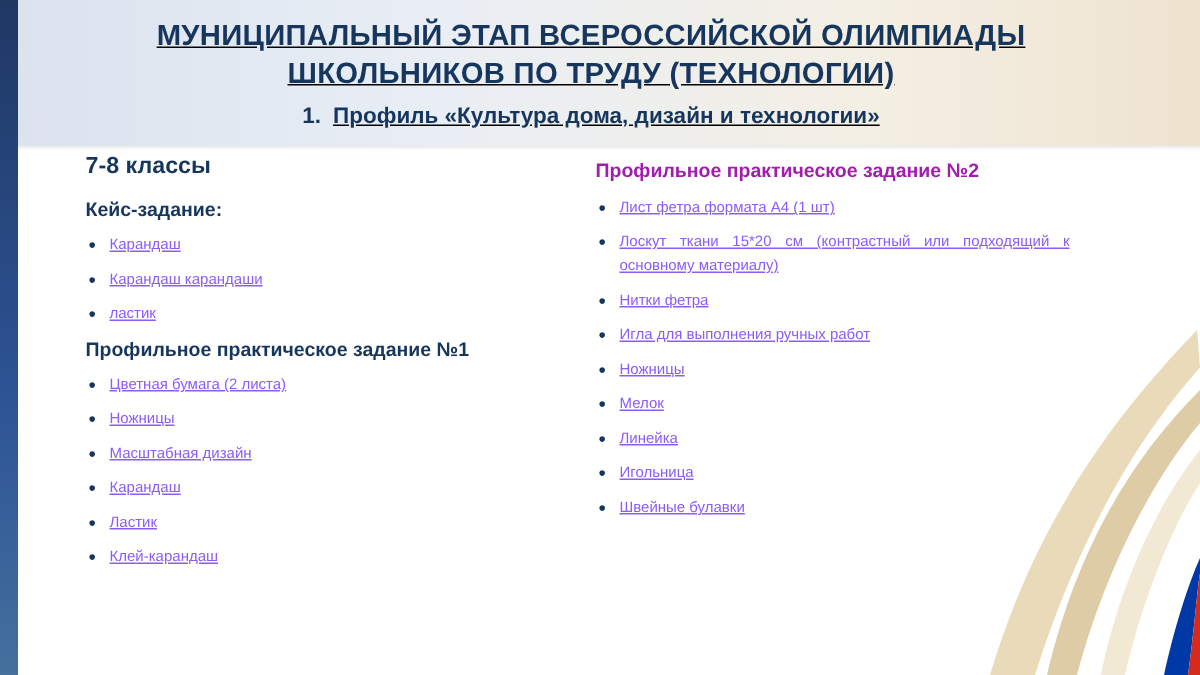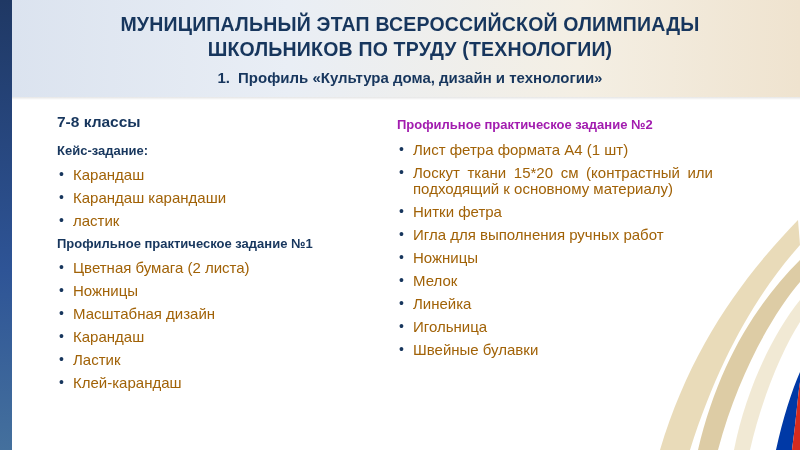--- a/index.html
+++ b/index.html
@@ -51,24 +51,25 @@
     position: absolute;
     right: 0;
     bottom: 0;
     width: 260px;
     height: 300px;
     pointer-events: none;
   }
 
   .title-block {
     position: absolute;
-    left: 60px;
+    left: 44px;
     top: 12px;
     width: 700px;
     text-align: center;
+    text-decoration: underline;
   }
   .title-line {
     color: #17365d;
     font-weight: bold;
     font-size: 19.5px;
     line-height: 25px;
     letter-spacing: 0.2px;
   }
   .subtitle-row {
     margin-top: 7px;
@@ -78,21 +79,21 @@
     font-size: 15px;
   }
   .subtitle-num {
     display: inline-block;
     margin-right: 8px;
   }
 
   .content {
     position: absolute;
     left: 12px;
-    top: 103px;
+    top: 92px;
     width: 628px;
     height: 347px;
   }
 
   .col-left {
     position: absolute;
     left: 45px;
     top: 10px;
     width: 330px;
   }
@@ -119,23 +120,24 @@
   }
   ul.bullets {
     list-style: none;
     margin: 0 0 0 0;
     padding: 0;
   }
   ul.bullets li {
     position: relative;
     padding-left: 16px;
     margin-bottom: 7px;
-    color: #a16207;
-    font-size: 15px;
+    color: #8b5cf6;
+    font-size: 10px;
     line-height: 16px;
+    text-decoration: underline;
   }
   ul.bullets li::before {
     content: "\2022";
     position: absolute;
     left: 2px;
     top: -1px;
     font-size: 14px;
     color: #17365d;
   }
   ul.bullets li.justify {

